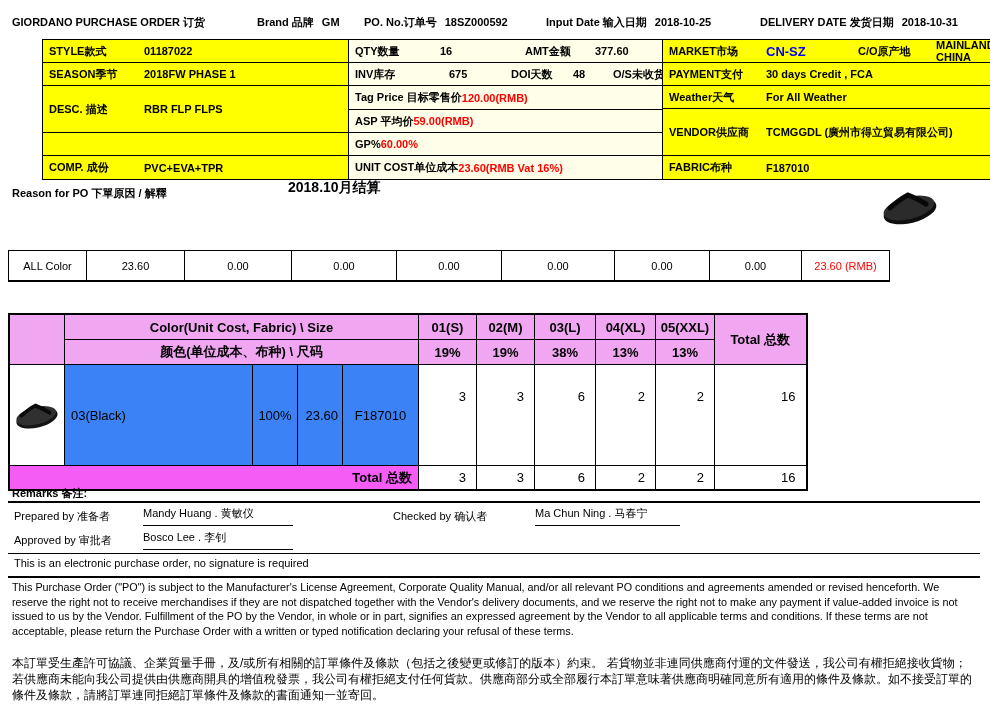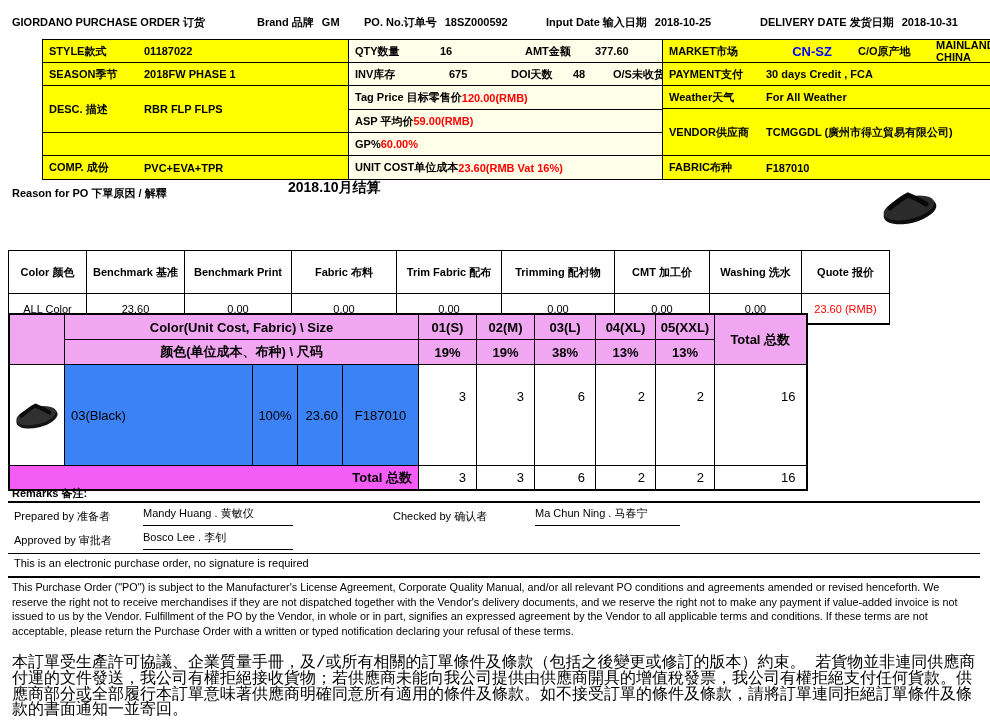--- a/index.html
+++ b/index.html
@@ -18,21 +18,21 @@
   .bcol.right{flex:1;background:#FFFF00;}
   .brow{height:23px;box-sizing:border-box;border-bottom:1px solid #000;display:flex;align-items:center;
         padding:0 6px;font-weight:bold;overflow:hidden;}
   .brow:last-child{border-bottom:none;}
   .brow.dbl{height:47px;}
   .brow.h24{height:24px;}
   .lbl{width:95px;flex:none;}
   .lbl.w100{width:97px;}
   .val{flex:1;}
   .red{color:#FF0000;}
-  .blue{color:#0000FF;font-size:13px;text-align:center;}
+  .blue{color:#0000FF;font-size:13px;}
   .rval{flex:1;text-align:left;padding-right:38px;}
   .w85{width:85px;flex:none;} .w70{width:70px;flex:none;}
   .w62{width:62px;flex:none;} .w50{width:62px;flex:none;padding-left:32px;} .w40{width:40px;flex:none;}
   .w78{width:78px;flex:none;} .w92{width:92px;flex:none;}
 
   
   .reason-label{position:absolute;top:186px;left:12px;font-weight:bold;}
   .reason-value{position:absolute;top:179px;left:288px;font-weight:bold;font-size:14px;}
 
   
@@ -63,22 +63,22 @@
   .sizes tr.st .total-lbl{background:#F55CF5;text-align:right;font-weight:bold;padding-right:6px;}
 
   
   .remarks{position:absolute;top:486px;left:12px;font-weight:bold;}
   .hline{position:absolute;left:8px;width:972px;border-top:1px solid #000;}
   .hline.thick{border-top-width:2px;}
   .sig-label{position:absolute;font-weight:normal;white-space:nowrap;}
   .sig-value{position:absolute;border-bottom:1px solid #000;height:19px;white-space:nowrap;}
   .e-note{position:absolute;top:557px;left:14px;}
   .terms-en{position:absolute;top:580px;left:12px;width:962px;font-size:10.8px;line-height:14.7px;}
-  .terms-zh{position:absolute;top:656px;left:12px;width:966px;font-size:16px;line-height:15.8px;
-            font-family:Liberation Mono, monospace;}
+  .terms-zh{position:absolute;top:656px;left:12px;width:966px;font-size:12px;line-height:15.8px;
+            font-family:Liberation Sans, sans-serif;}
 </style>
 </head>
 <body>
 
 <div class="doc">
 
   <div class="tseg" style="left:12px;">
     <span>GIORDANO PURCHASE ORDER 订货</span>
   </div>
   <div class="tseg" style="left:257px;">
@@ -191,31 +191,20 @@
         <col style="width:98px">
         <col style="width:107px">
         <col style="width:105px">
       <col style="width:105px">
         <col style="width:113px">
         <col style="width:95px">
         <col style="width:92px">
         <col style="width:88px">
     </colgroup>
     <tbody>
-        <tr class="hd">
-      <td>Color 颜色</td>
-      <td>Benchmark 基准</td>
-      <td>Benchmark Print</td>
-      <td>Fabric 布料</td>
-      <td>Trim Fabric 配布</td>
-      <td>Trimming 配衬物</td>
-      <td>CMT 加工价</td>
-      <td>Washing 洗水</td>
-      <td>Quote 报价</td>
-    </tr>
     <tr class="dt">
       <td>ALL Color</td>
       <td>23.60</td>
       <td>0.00</td>
       <td>0.00</td>
       <td>0.00</td>
       <td>0.00</td>
       <td>0.00</td>
       <td>0.00</td>
       <td class="red">23.60 (RMB)</td>

